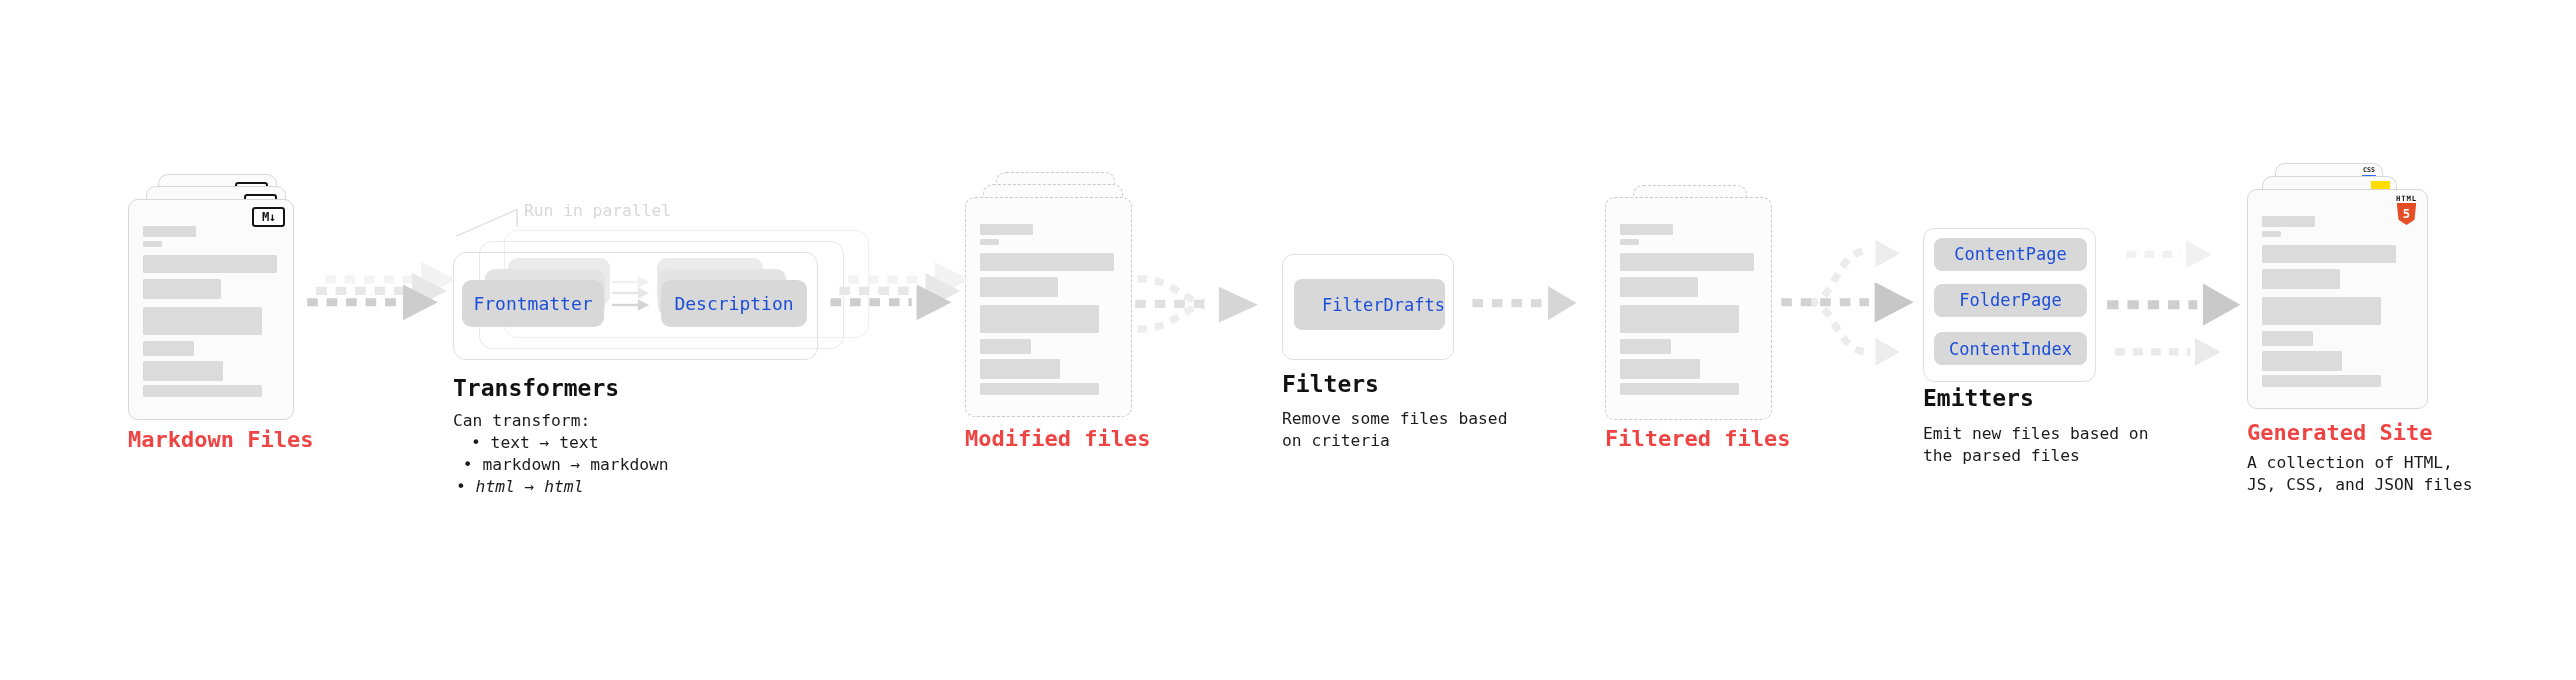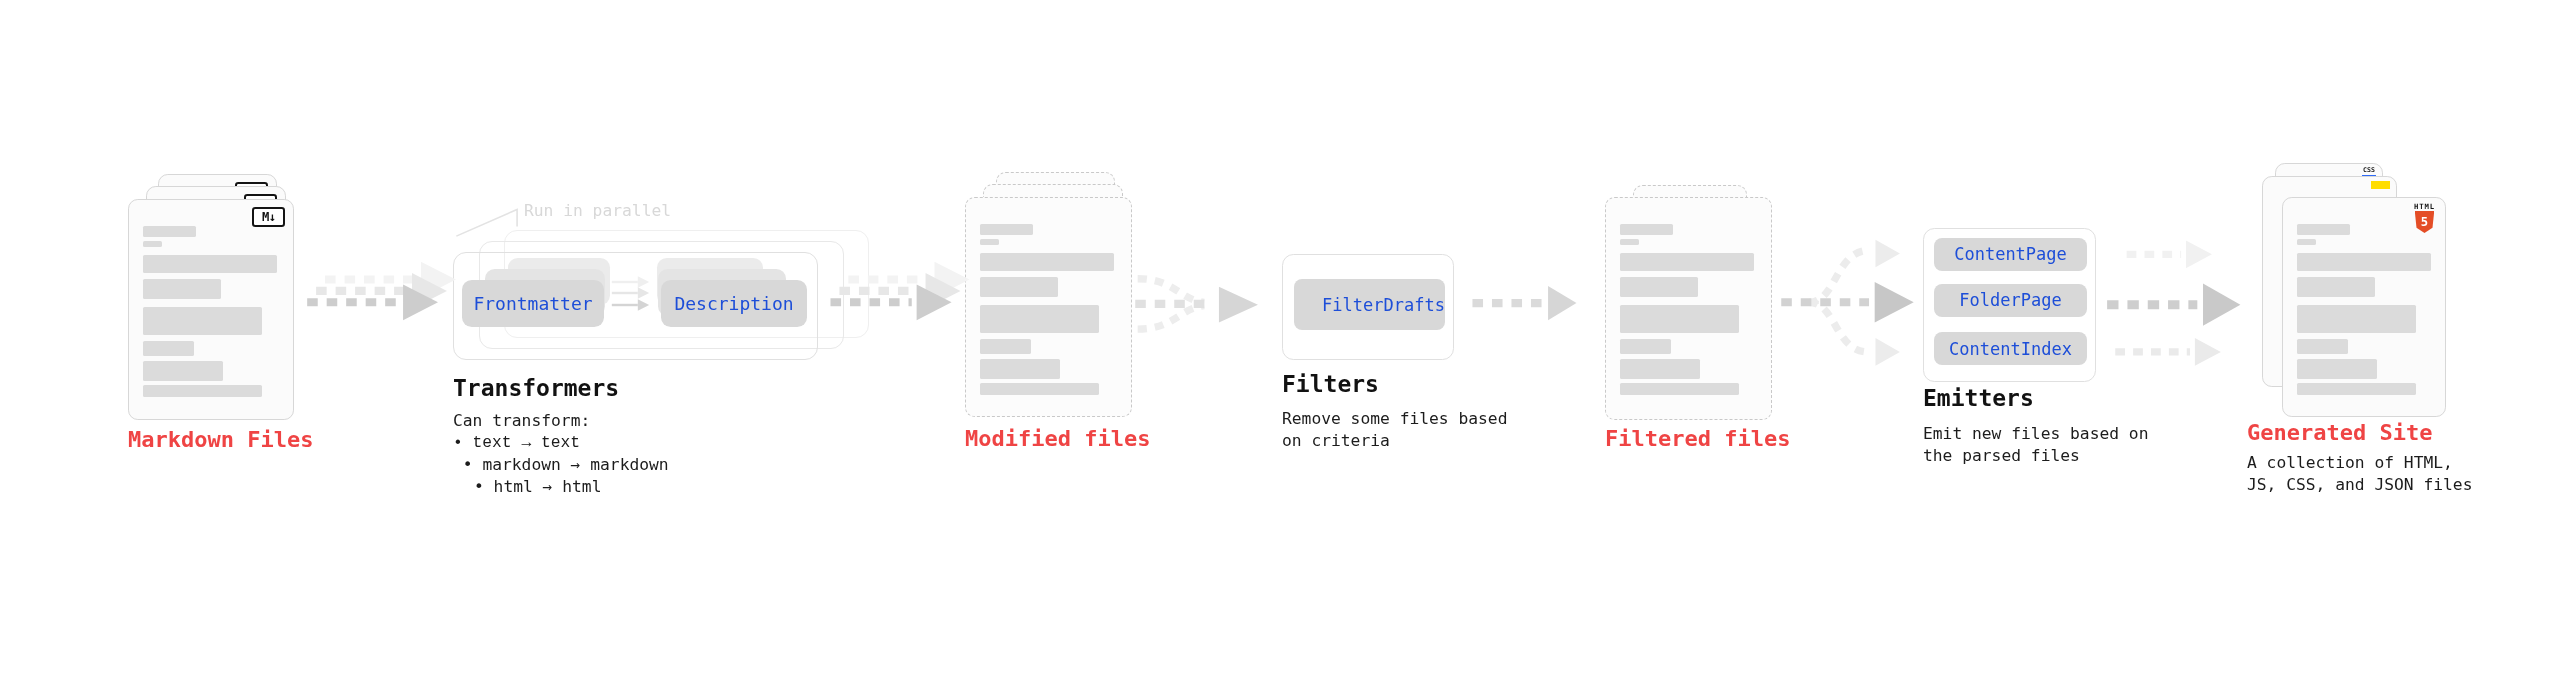--- a/index.html
+++ b/index.html
@@ -100,23 +100,23 @@
   <div class="chip" style="left:462px;top:280px;width:142px;height:47px;">Frontmatter</div>
   <div class="chip" style="left:661px;top:280px;width:146px;height:47px;">Description</div>
   <svg style="left:611px;top:296px;" width="39" height="18" viewBox="0 0 48 22">
     <line x1="1" y1="11" x2="33" y2="11" stroke="#d4d4d4" stroke-width="3"></line>
       <path d="M33,4 L47,11 L33,18 Z" fill="#d4d4d4"></path>
   </svg>
 
   <div class="heading" style="left:453px;top:375px;">Transformers</div>
   <div class="sub" style="left:453px;top:410px;">
     <div>Can transform:</div>
-    <div style="margin-left:0;font-family:Liberation Mono, monospace;">• text → text</div>
+    <div style="margin-left:18px;">• text → text</div>
     <div style="margin-left:9.8px;">• markdown → markdown</div>
-    <div style="margin-left:21px;">• html → html</div>
+    <div style="margin-left:3px;font-style:italic;">• html → html</div>
   </div>
 
   <div class="card dashed" style="left:996px;top:172px;width:119px;height:221px;"></div>
   <div class="card dashed" style="left:983px;top:184px;width:140px;height:221px;"></div>
   <div class="card dashed" style="left:965px;top:197px;width:167px;height:220px;">
     <div class="bars">
         <div style="position: absolute; left: 14px; top: 26px; width: 53px; height: 10.6px; background: rgb(219, 219, 219); border-radius: 1.6px;"></div>
         <div style="position: absolute; left: 14px; top: 41px; width: 18.7px; height: 5.7px; background: rgb(219, 219, 219); border-radius: 1.6px;"></div>
         <div style="position: absolute; left: 14px; top: 55px; width: 134px; height: 18px; background: rgb(219, 219, 219); border-radius: 1.6px;"></div>
         <div style="position: absolute; left: 14px; top: 79px; width: 78px; height: 20.3px; background: rgb(219, 219, 219); border-radius: 1.6px;"></div>
@@ -163,21 +163,21 @@
 
   <div class="card" style="left:2275px;top:163px;width:108px;height:203px;">
     <div class="css-badge">
       <div class="t">CSS</div>
       <div class="bar"></div>
     </div>
   </div>
   <div class="card" style="left:2262px;top:176px;width:135px;height:211px;">
     <div class="js-badge"></div>
   </div>
-  <div class="card" style="left:2247px;top:197px;width:164px;height:220px;margin-left:35px;">
+  <div class="card" style="left:2247px;top:189px;width:181px;height:220px;">
     <div class="bars">
         <div style="position: absolute; left: 14px; top: 26px; width: 53px; height: 10.6px; background: rgb(219, 219, 219); border-radius: 1.6px;"></div>
         <div style="position: absolute; left: 14px; top: 41px; width: 18.7px; height: 5.7px; background: rgb(219, 219, 219); border-radius: 1.6px;"></div>
         <div style="position: absolute; left: 14px; top: 55px; width: 134px; height: 18px; background: rgb(219, 219, 219); border-radius: 1.6px;"></div>
         <div style="position: absolute; left: 14px; top: 79px; width: 78px; height: 20.3px; background: rgb(219, 219, 219); border-radius: 1.6px;"></div>
         <div style="position: absolute; left: 14px; top: 107px; width: 119px; height: 28.4px; background: rgb(219, 219, 219); border-radius: 1.6px;"></div>
         <div style="position: absolute; left: 14px; top: 141px; width: 51px; height: 15.4px; background: rgb(219, 219, 219); border-radius: 1.6px;"></div>
         <div style="position: absolute; left: 14px; top: 161px; width: 80px; height: 19.5px; background: rgb(219, 219, 219); border-radius: 1.6px;"></div>
         <div style="position: absolute; left: 14px; top: 185px; width: 119px; height: 12.2px; background: rgb(219, 219, 219); border-radius: 1.6px;"></div>
       </div>

